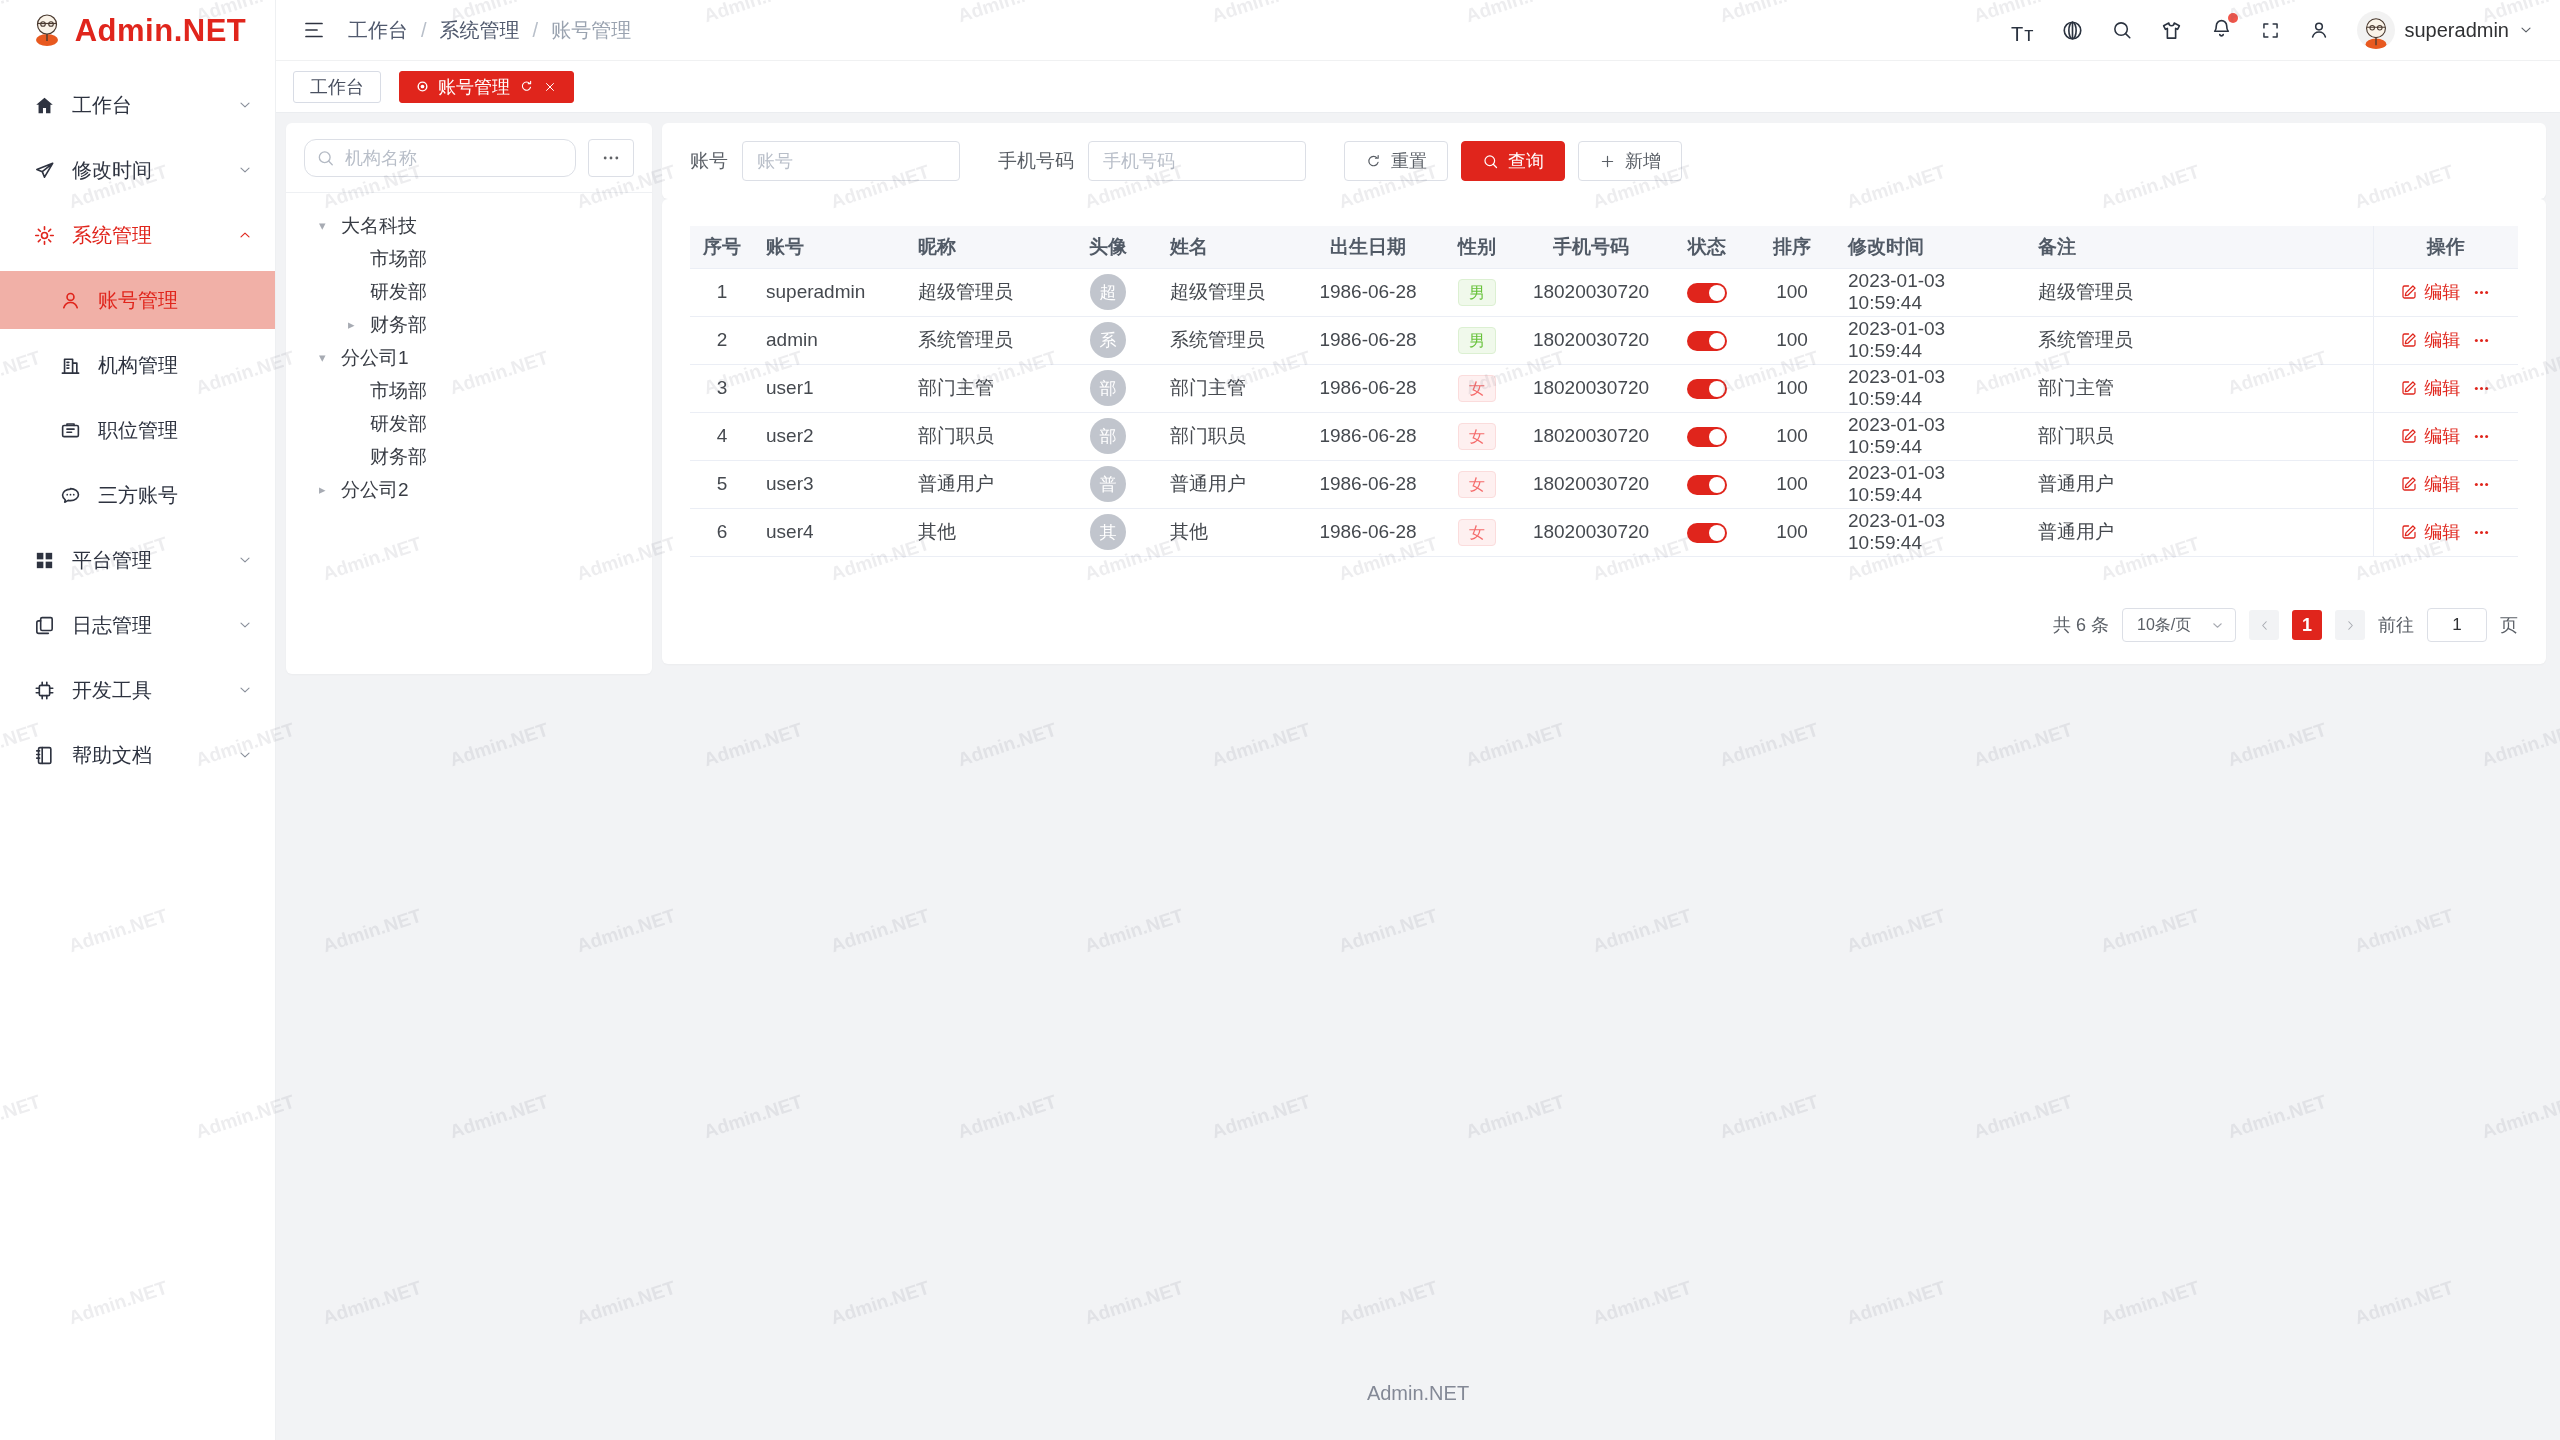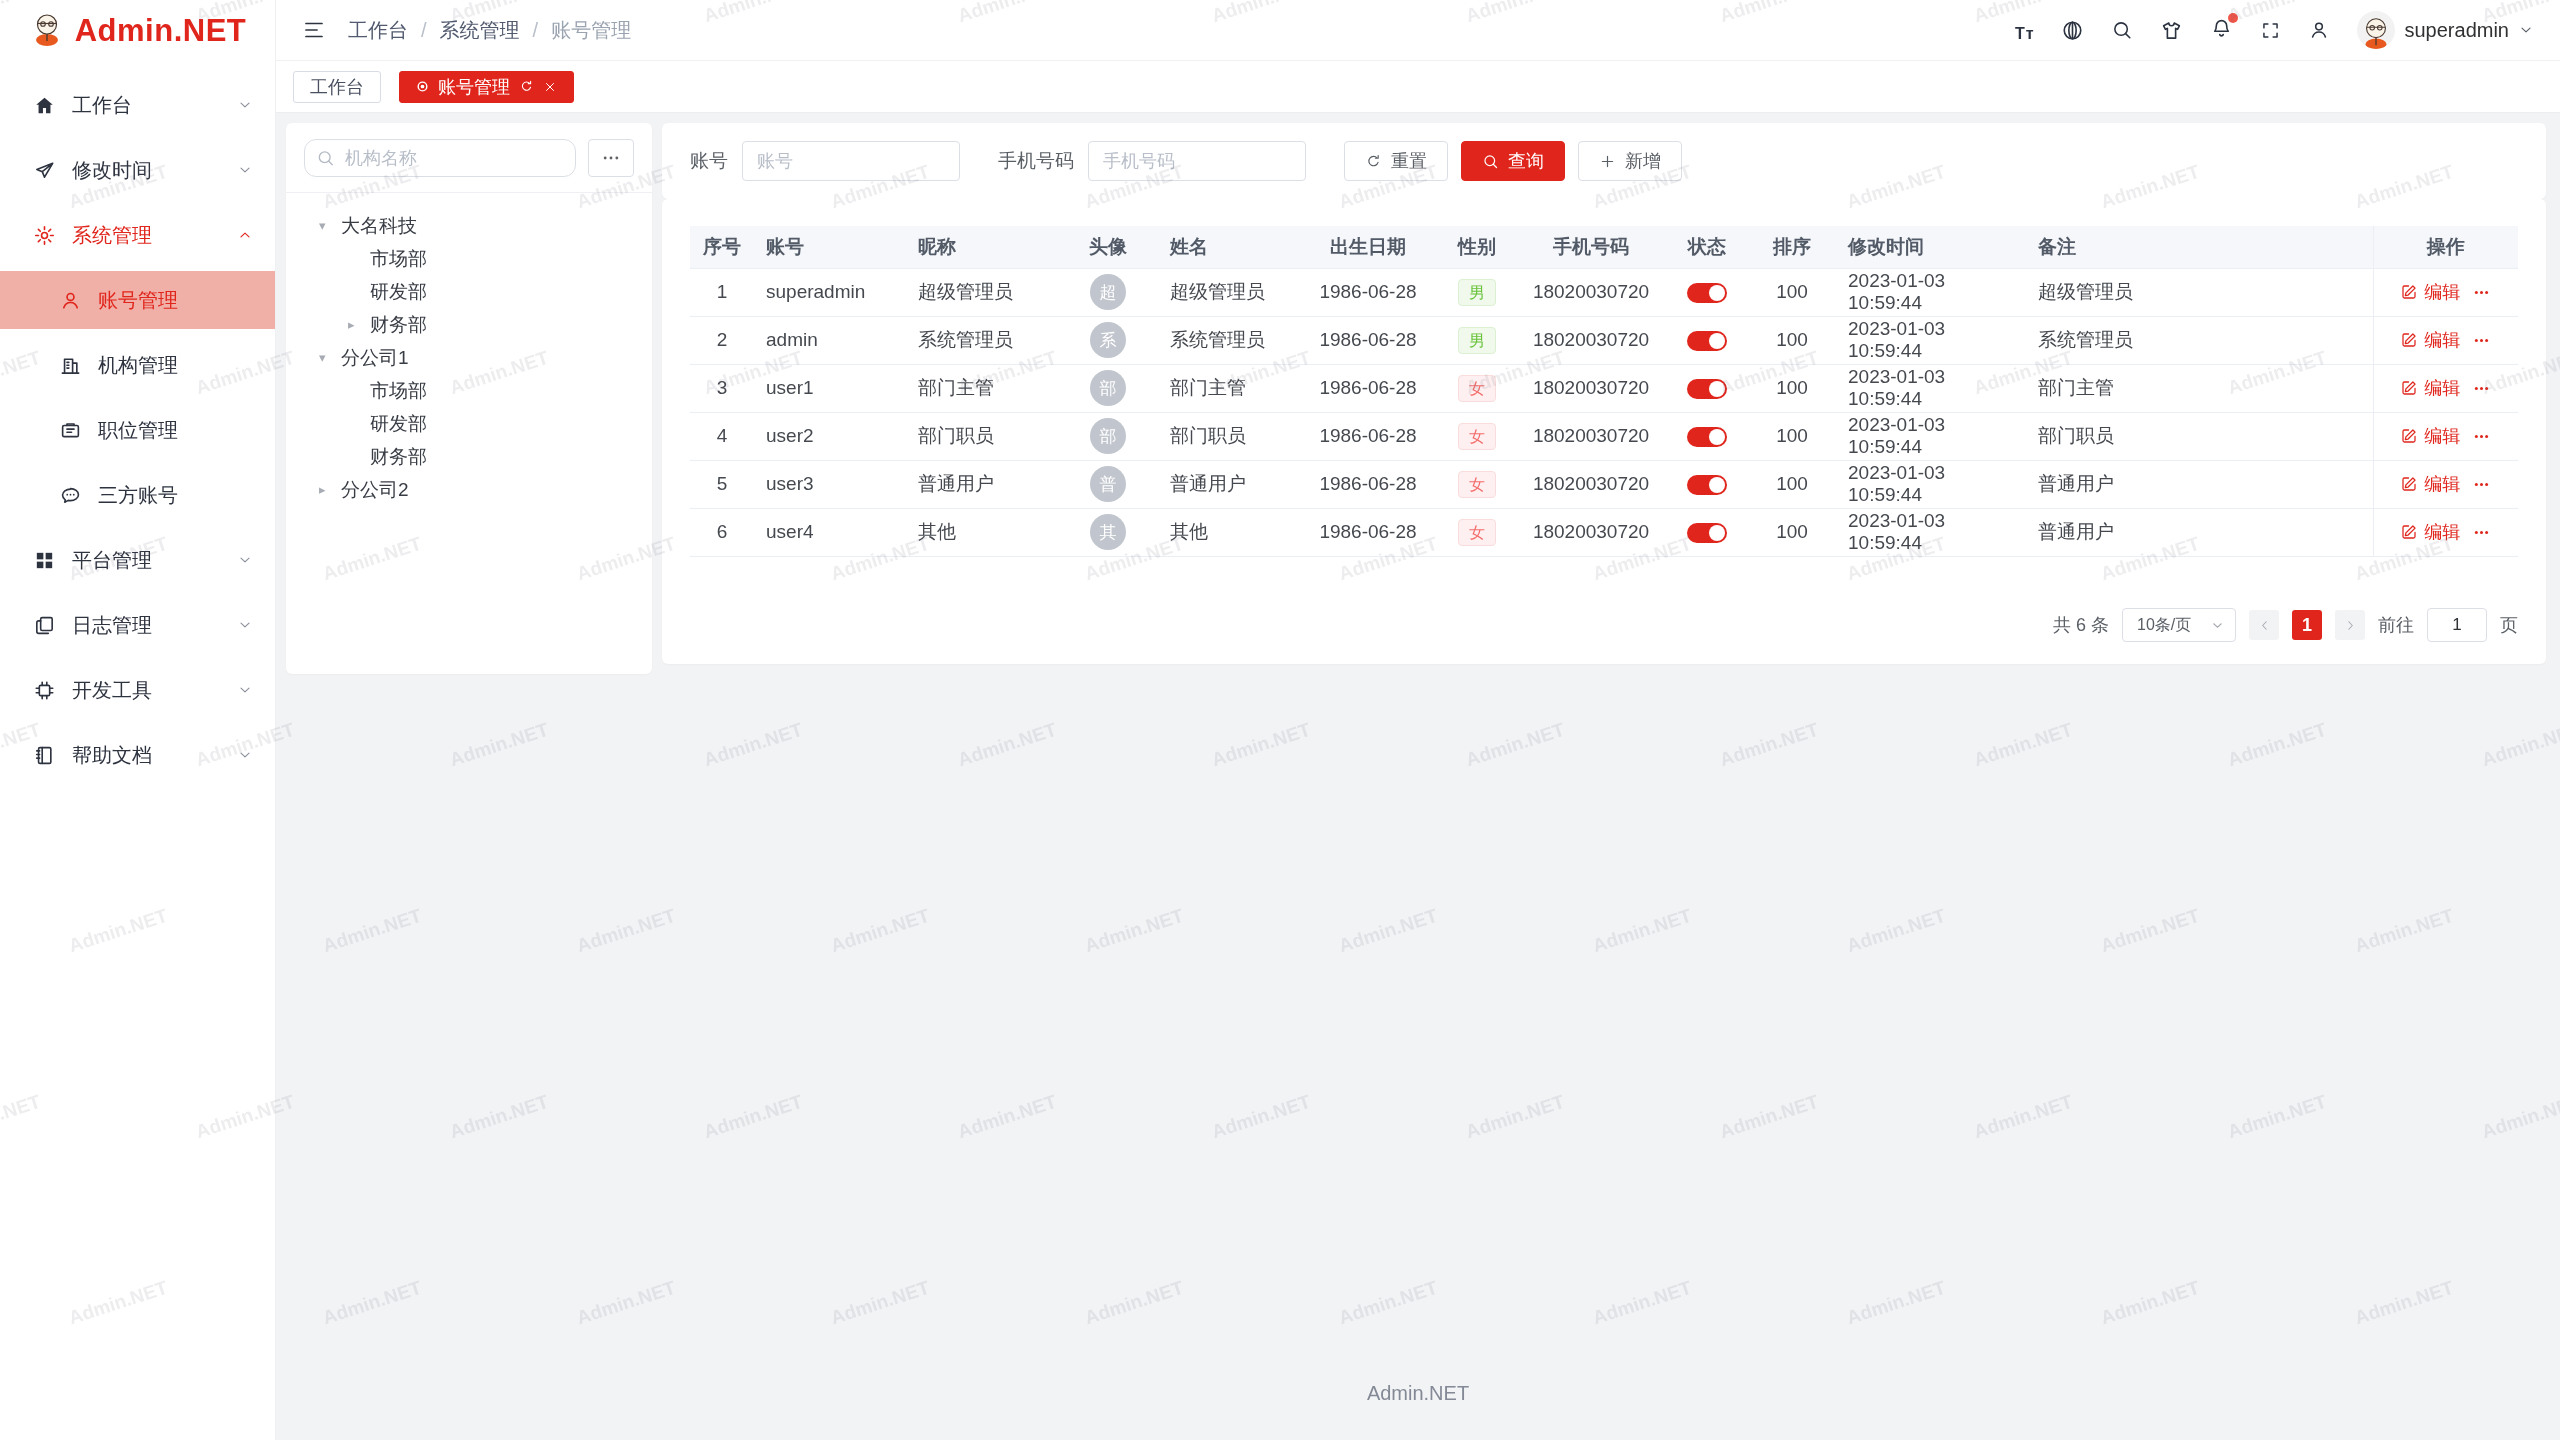--- a/index.html
+++ b/index.html
@@ -25,21 +25,21 @@
 
   
   .topbar { position:absolute; left:276px; top:0; right:0; height:61px; background:#fff; border-bottom:1px solid #f0f1f2; display:flex; align-items:center; padding:0 26px; z-index:2; }
   .fold-btn { display:flex; margin-right:22px; color:#2e3340; cursor:pointer; }
   .breadcrumb { display:flex; align-items:center; gap:13px; font-size:20px; }
   .crumb { color:#515a6e; cursor:pointer; }
   .crumb.last { color:#9aa3b0; cursor:default; }
   .crumb-sep { color:#b8bfc9; }
   .topbar-right { margin-left:auto; display:flex; align-items:center; gap:27px; color:#2b3340; }
   .tb-ic { display:flex; align-items:center; position:relative; cursor:pointer; }
-  .font-ic { font-size:16px; font-weight:bold; letter-spacing:1px;margin-top:8px; }
+  .font-ic { font-size:20px; font-weight:normal; letter-spacing:1px;margin-top:8px; }
   .badge-dot { position:absolute; top:-4px; right:-5px; width:10px; height:10px; border-radius:50%; background:#f0564a; }
   .user-block { display:flex; align-items:center; gap:9px; cursor:pointer; }
   .user-avatar { width:38px; height:38px; border-radius:50%; background:#f2f2f2; overflow:hidden; display:flex; align-items:flex-end; justify-content:center; }
   .user-name { font-size:20px; color:#303133; }
 
   
   .tabbar { position:absolute; left:276px; top:61px; right:0; height:52px; background:#fff; border-bottom:1px solid #ebedf0; display:flex; align-items:center; padding:0 17px; gap:18px; z-index:2; }
   .tab { height:32px; padding:0 16px; display:flex; align-items:center; gap:9px; font-size:18px; border:1px solid #d8dce5; border-radius:3px; background:#fff; color:#495060; cursor:pointer; }
   .tab.active { background:#e0251c; border-color:#e0251c; color:#fff; }
   .tab .t-ic { display:flex; }

